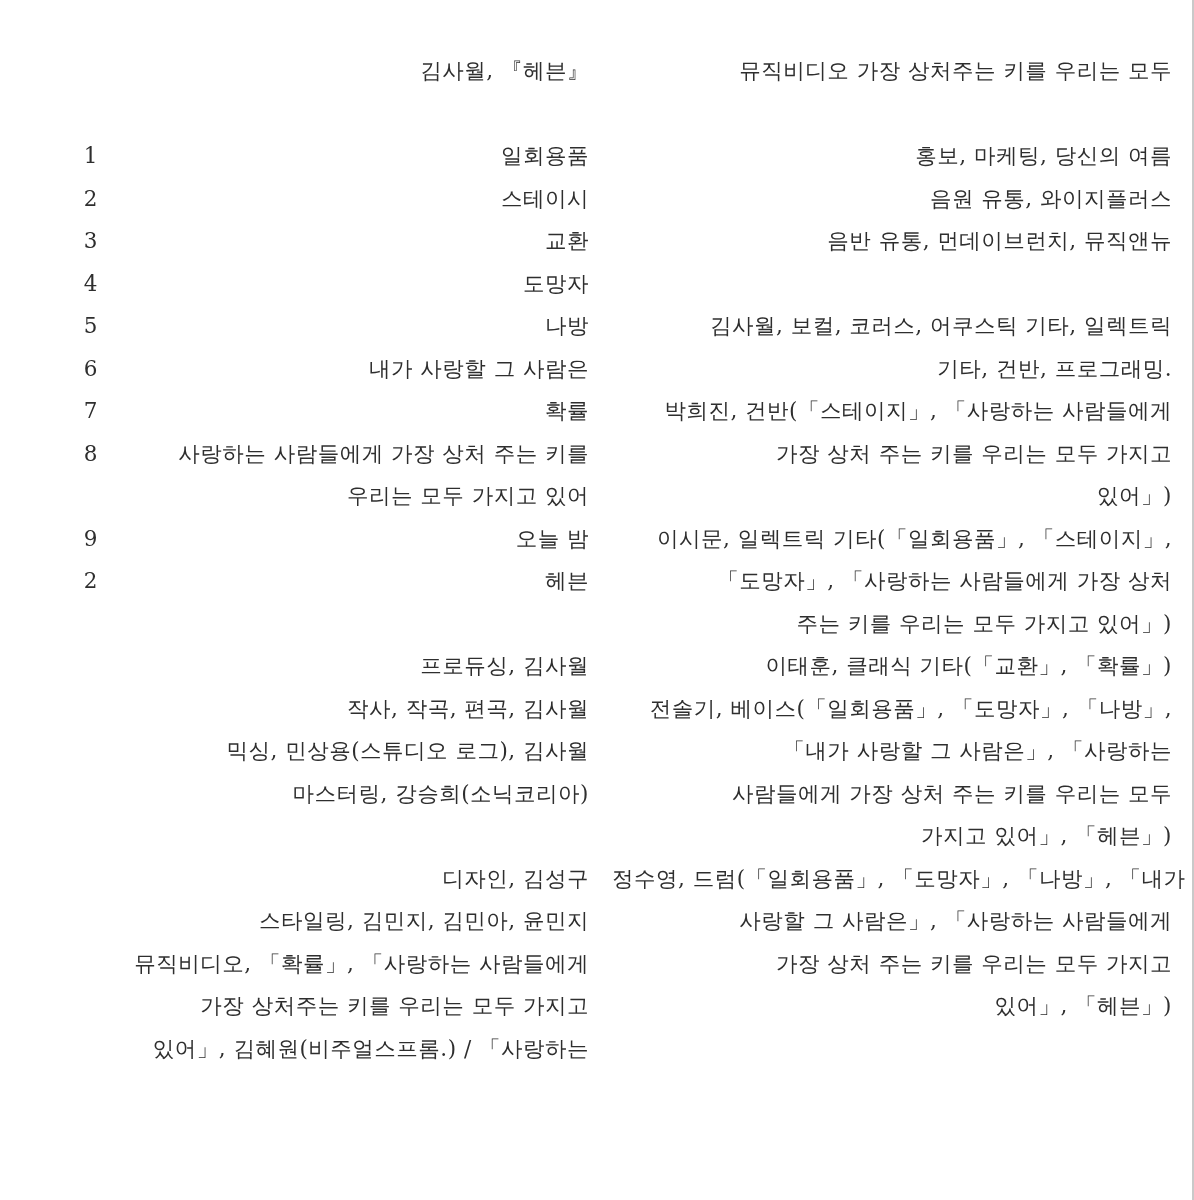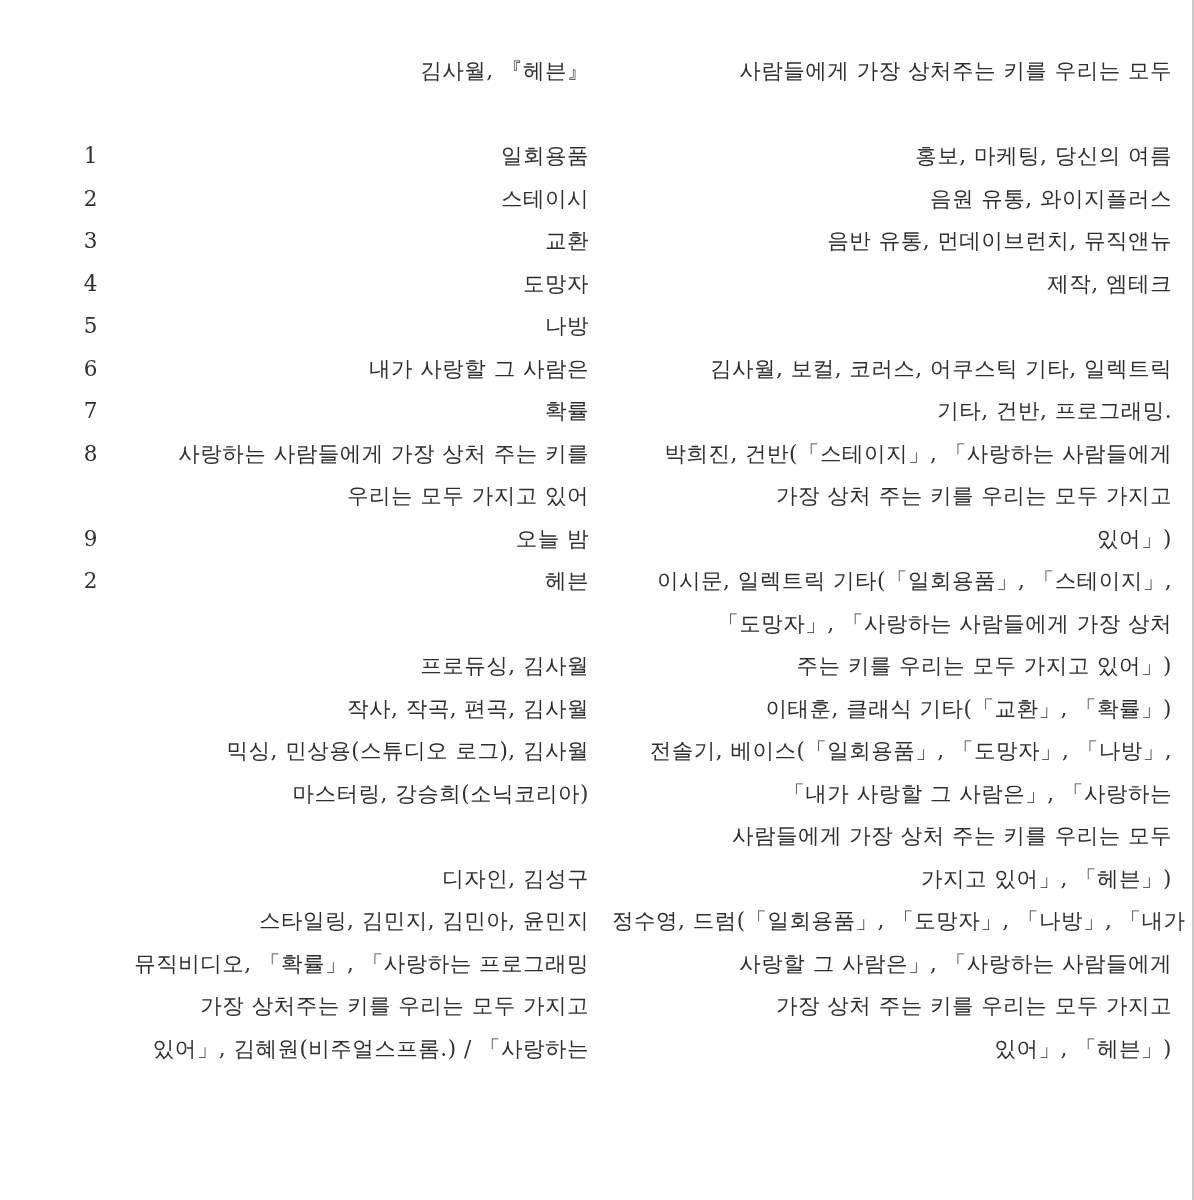--- a/index.html
+++ b/index.html
@@ -111,36 +111,35 @@
       <div class="line">작사, 작곡, 편곡, 김사월</div>
       <div class="line">믹싱, 민상용(스튜디오 로그), 김사월</div>
       <div class="line">마스터링, 강승희(소닉코리아)</div>
     </div>
 
     <div class="gap"></div>
 
     <div>
       <div class="line">디자인, 김성구</div>
       <div class="line">스타일링, 김민지, 김민아, 윤민지</div>
-      <div class="line">뮤직비디오, 「확률」, 「사랑하는 프로그래밍</div>
+      <div class="line">뮤직비디오, 「확률」, 「사랑하는 사람들에게</div>
       <div class="line indent">가장 상처주는 키를 우리는 모두 가지고</div>
       <div class="line indent">있어」, 김혜원(비주얼스프롬.) / 「사랑하는</div>
     </div>
   </div>
 
   <div class="col col-right">
-    <div class="line indent">사람들에게 가장 상처주는 키를 우리는 모두</div>
+    <div class="line indent">뮤직비디오 가장 상처주는 키를 우리는 모두</div>
 
     <div class="gap"></div>
 
     <div>
       <div class="line">홍보, 마케팅, 당신의 여름</div>
       <div class="line">음원 유통, 와이지플러스</div>
       <div class="line">음반 유통, 먼데이브런치, 뮤직앤뉴</div>
-      <div class="line">제작, 엠테크</div>
     </div>
 
     <div class="gap"></div>
 
     <div>
       <div class="line">김사월, 보컬, 코러스, 어쿠스틱 기타, 일렉트릭</div>
       <div class="line indent">기타, 건반, 프로그래밍.</div>
 
       <div class="line">박희진, 건반(「스테이지」, 「사랑하는 사람들에게</div>
       <div class="line indent">가장 상처 주는 키를 우리는 모두 가지고</div>

